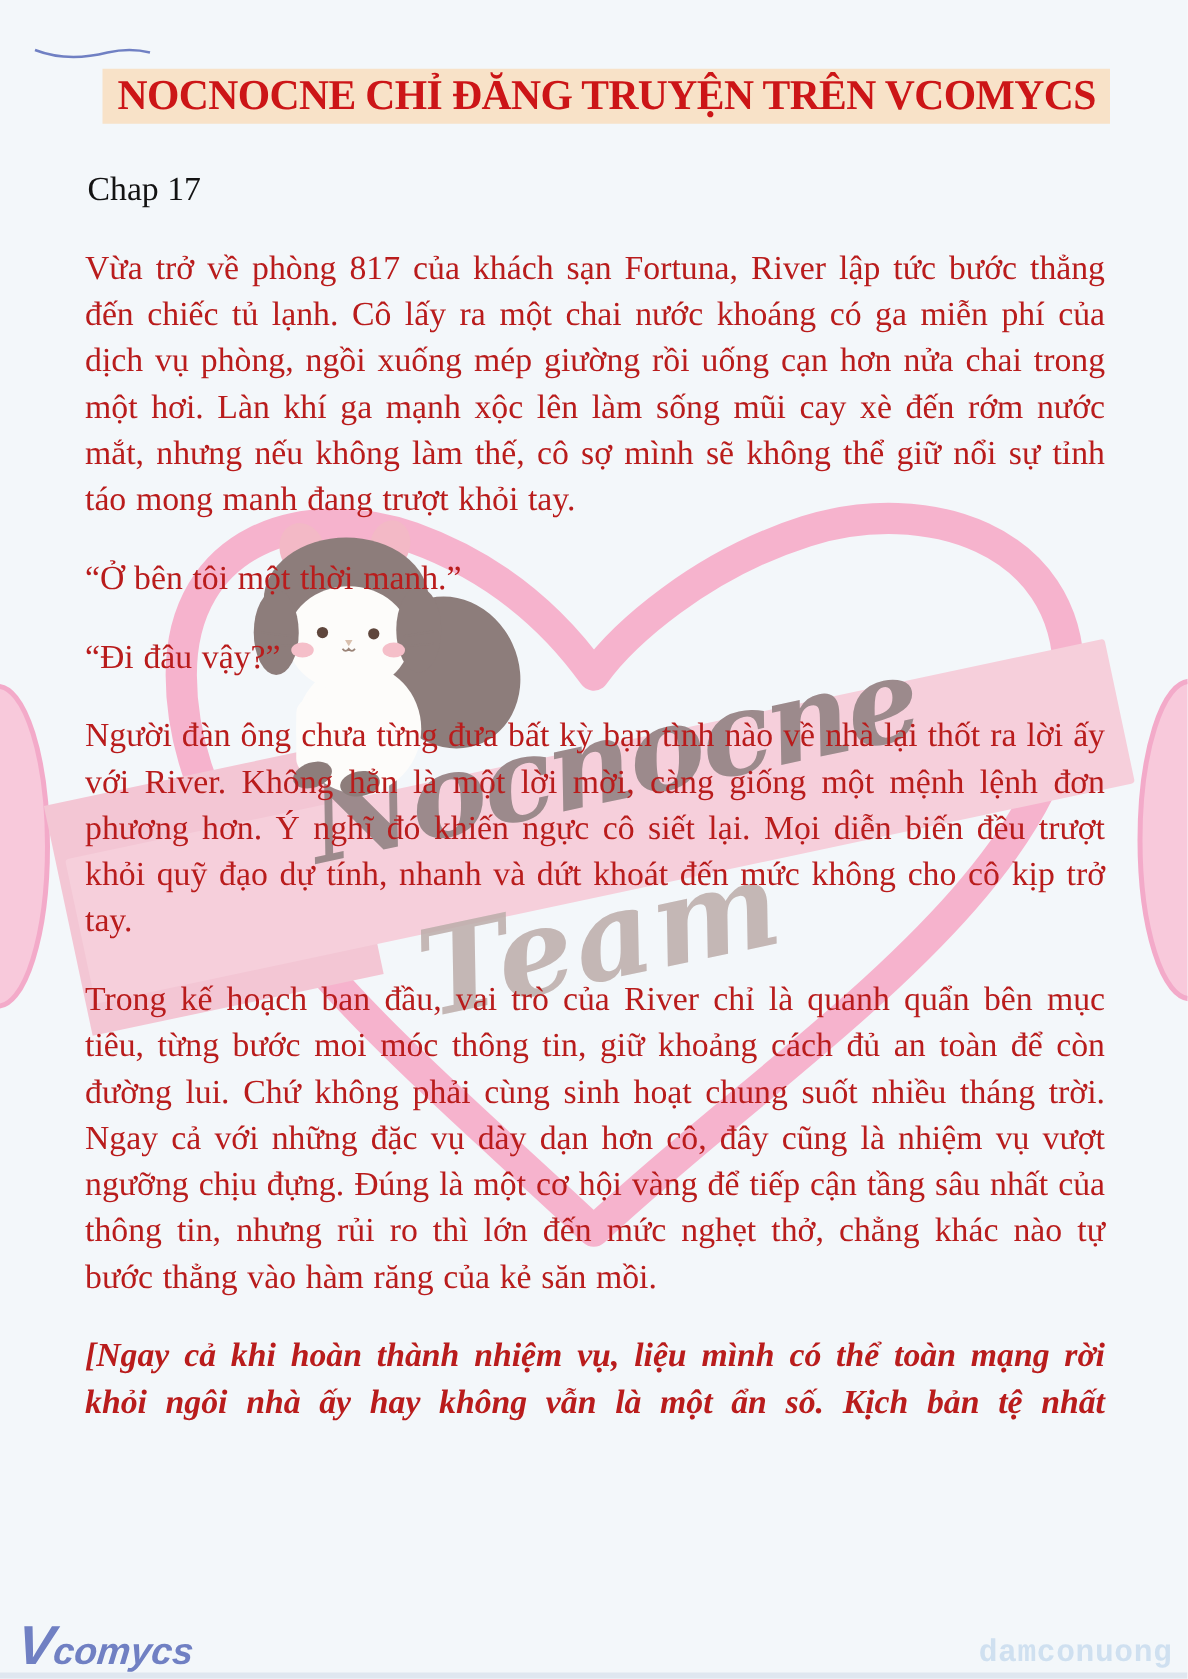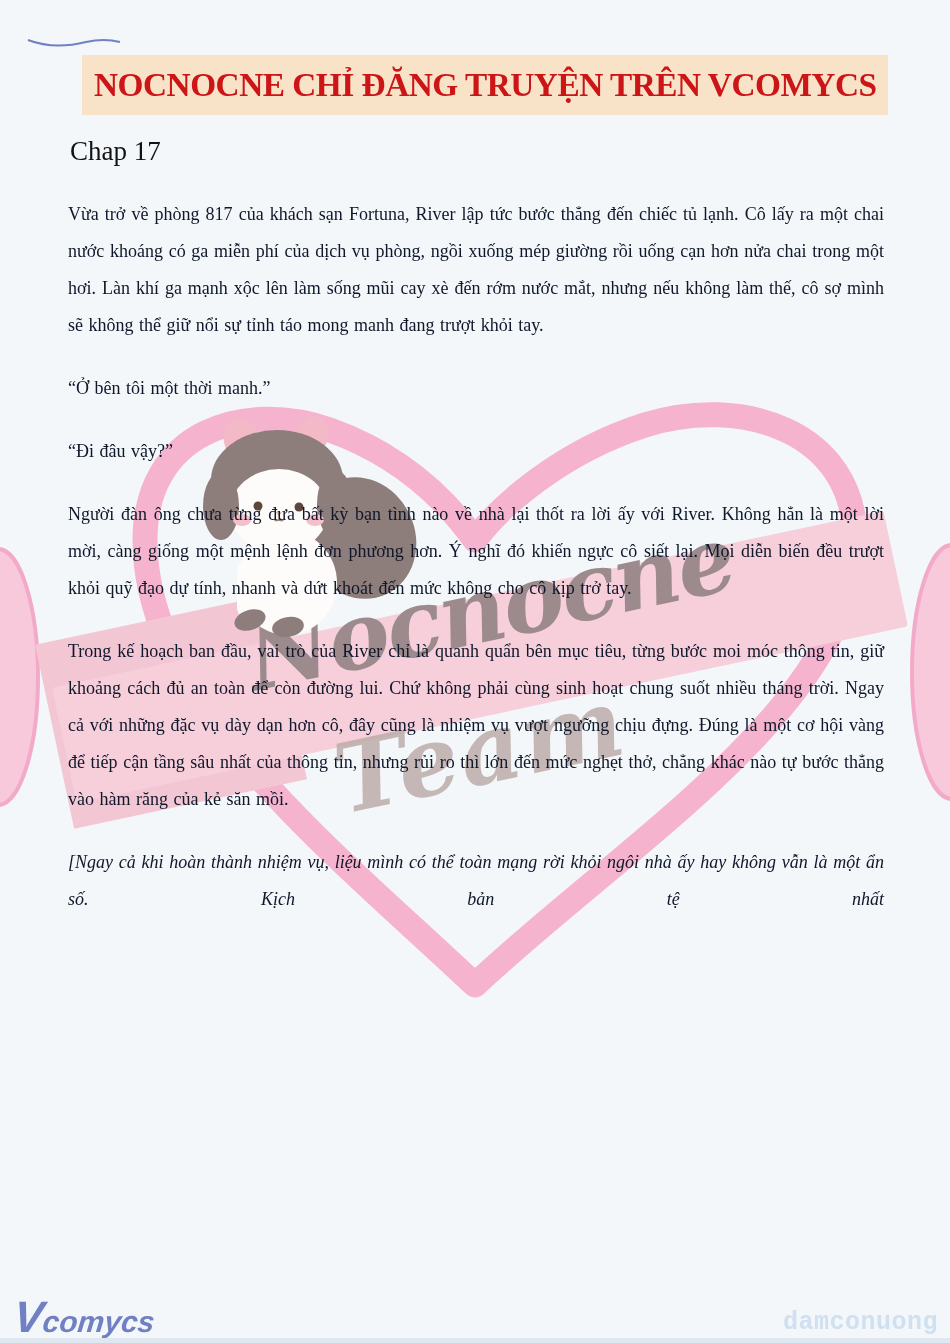--- a/index.html
+++ b/index.html
@@ -39,40 +39,40 @@
     font-style:italic; font-weight:bold;
     font-size:96px; line-height:125px; text-align:center;
     color:#bcadaa; opacity:0.85; letter-spacing:2px; white-space:nowrap;
   }
   .cat { position:absolute; left:195px; top:408px; }
 
   
   .content { position:absolute; inset:0; z-index:1; }
 
   .banner {
-    position:absolute; left:82px; top:55px; width:806px; height:60px;
+    position:absolute; left:82px; top:55px; width:806px; height:44px;
     background:#f8e2c8;
     display:flex; align-items:center; justify-content:center;
   }
   .banner span {
     font-weight:bold; font-size:34px; color:#cc1517;
     letter-spacing:-0.5px; white-space:nowrap; transform:scaleX(0.98);
   }
   .chapter {
     position:absolute; left:70px; top:136px;
     font-size:27px; color:#131313;text-align:right;
   }
   .text-block { position:absolute; left:68px; top:196px; width:816px; }
   .para {
     margin:0 0 26px 0;
-    font-size:18px; line-height:37px;
-    color:#0f172a; text-align:justify; word-spacing:1px;
+    font-size:27px; line-height:37px;
+    color:#b91c1c; text-align:justify; word-spacing:1px;
   }
   .para.emphasis {
-    font-weight:normal; font-style:italic;
+    font-weight:bold; font-style:italic;
     text-align-last:justify;
   }
 
   
   .logo {
     position:absolute; left:14px; top:1292px; width:160px;
     font-family:"Liberation Sans", sans-serif;
     font-style:italic; font-weight:bold;
     font-size:30px; color:#7080c3; transform:skewX(-6deg);
   }

